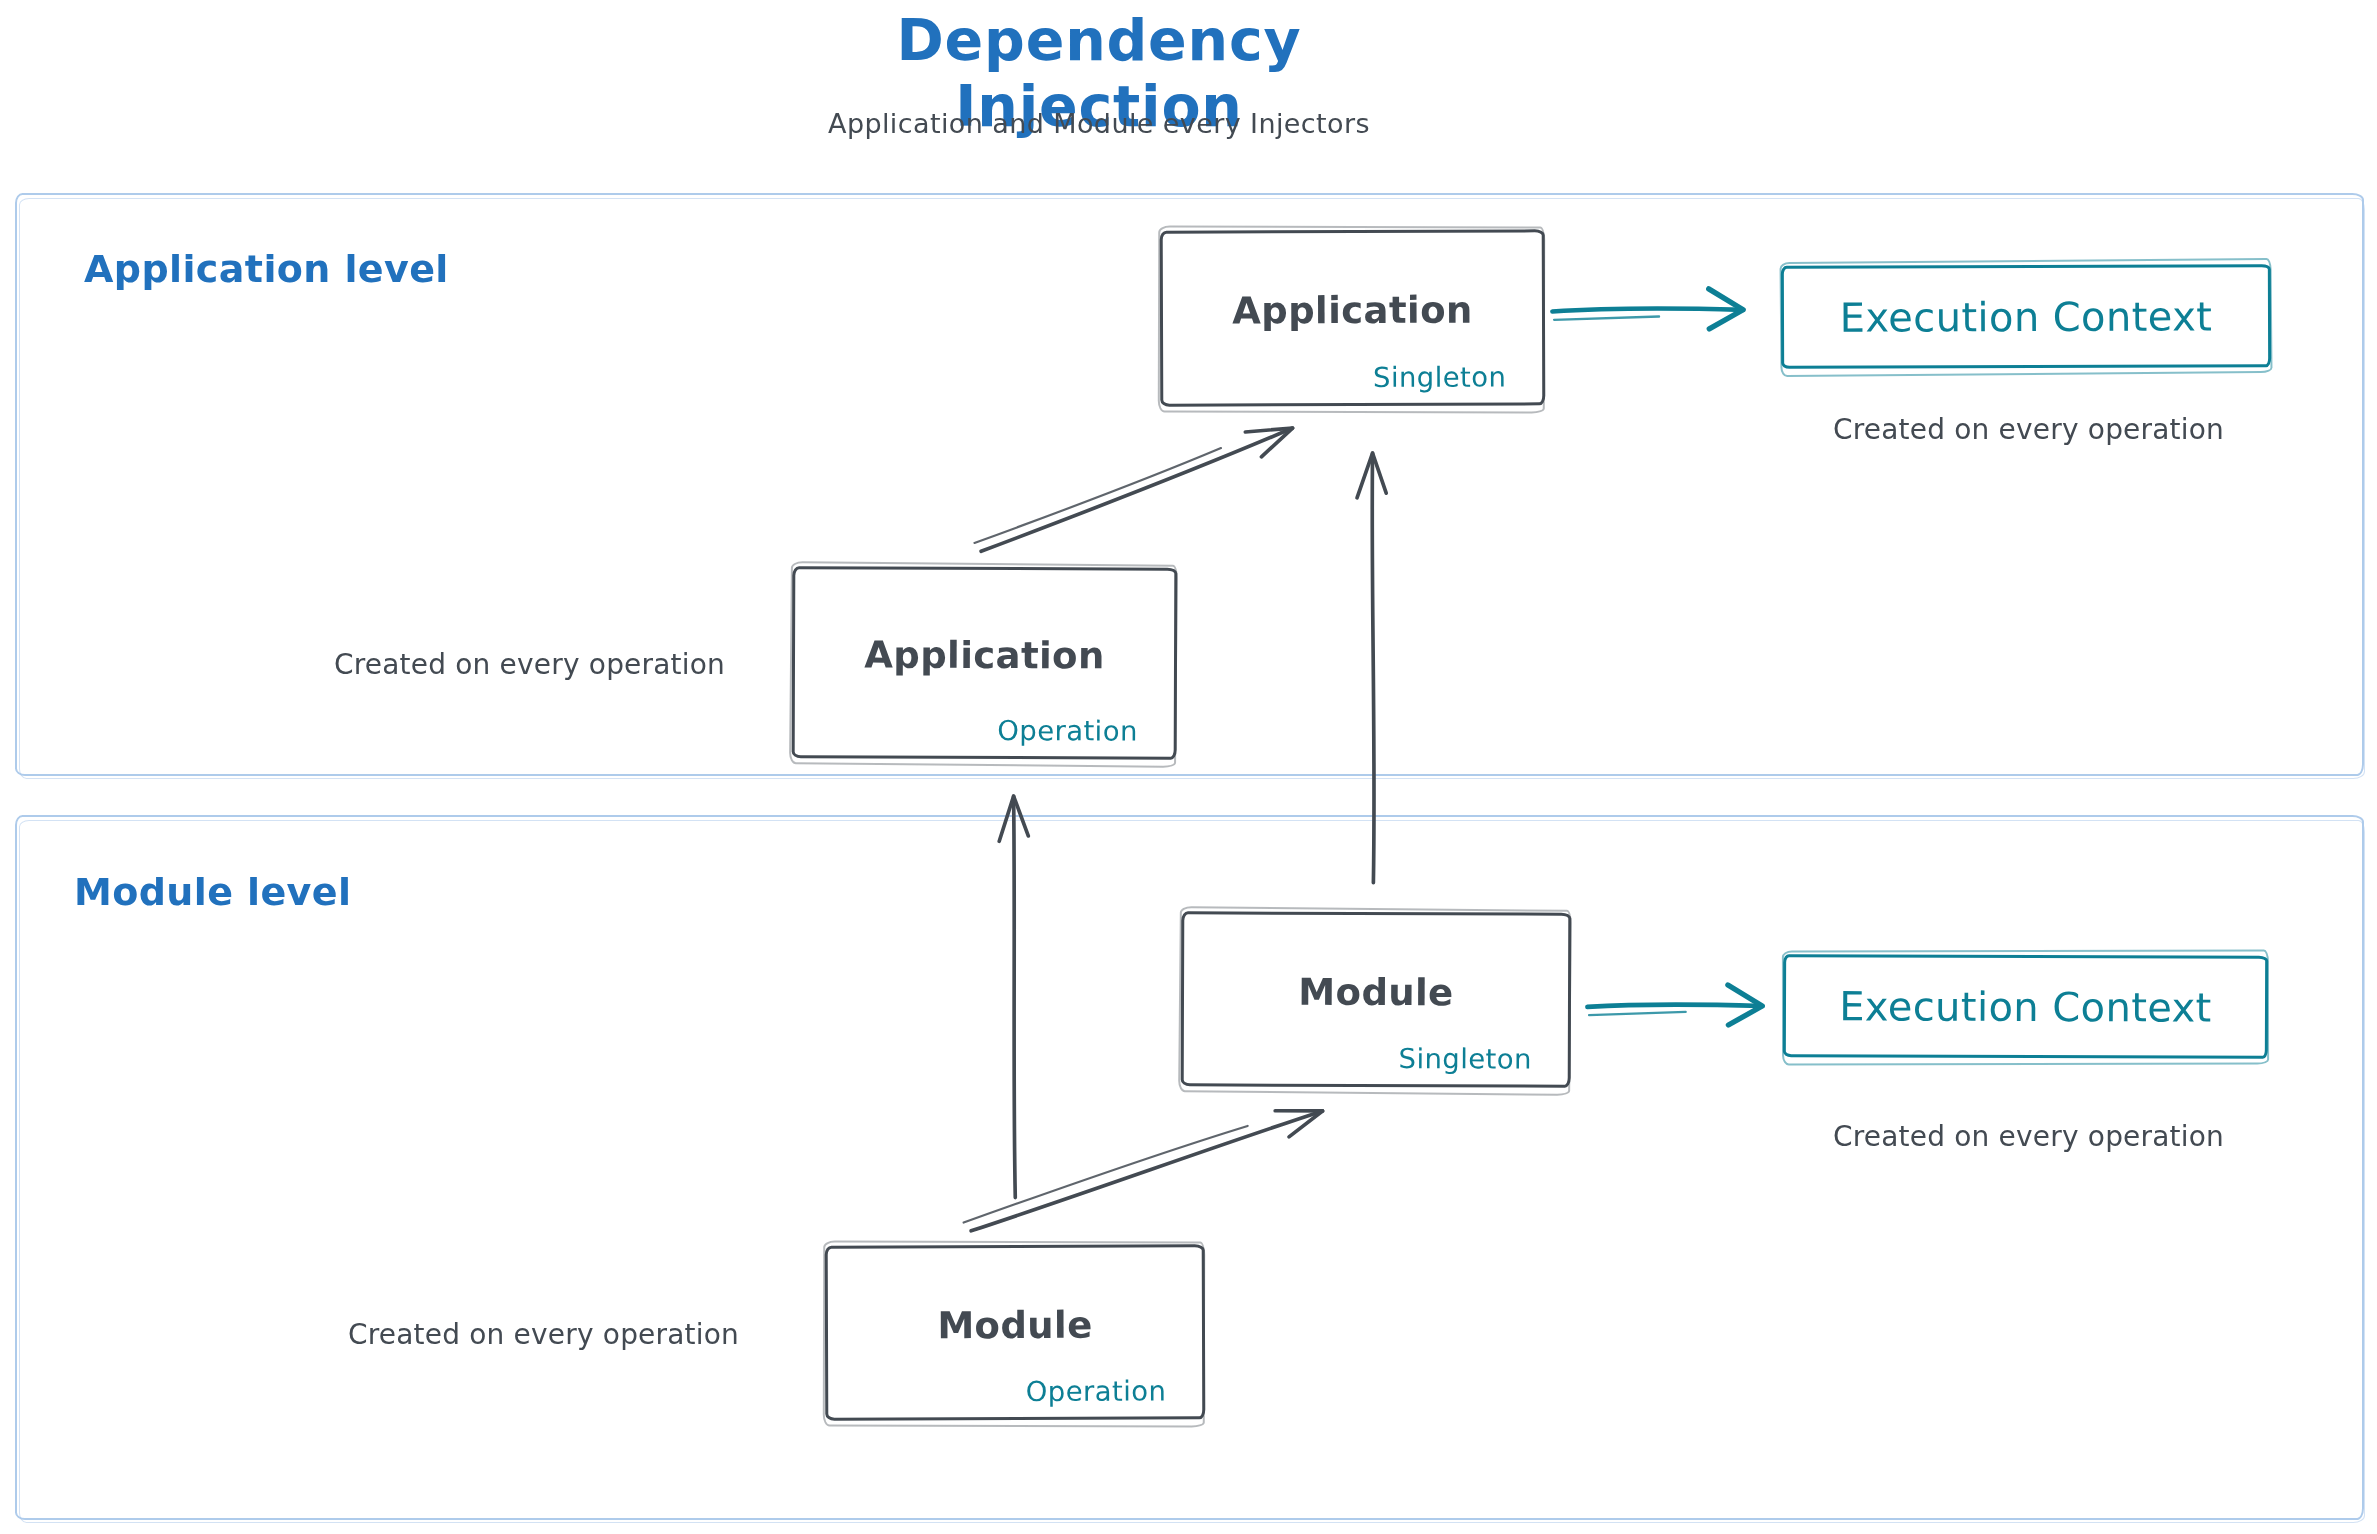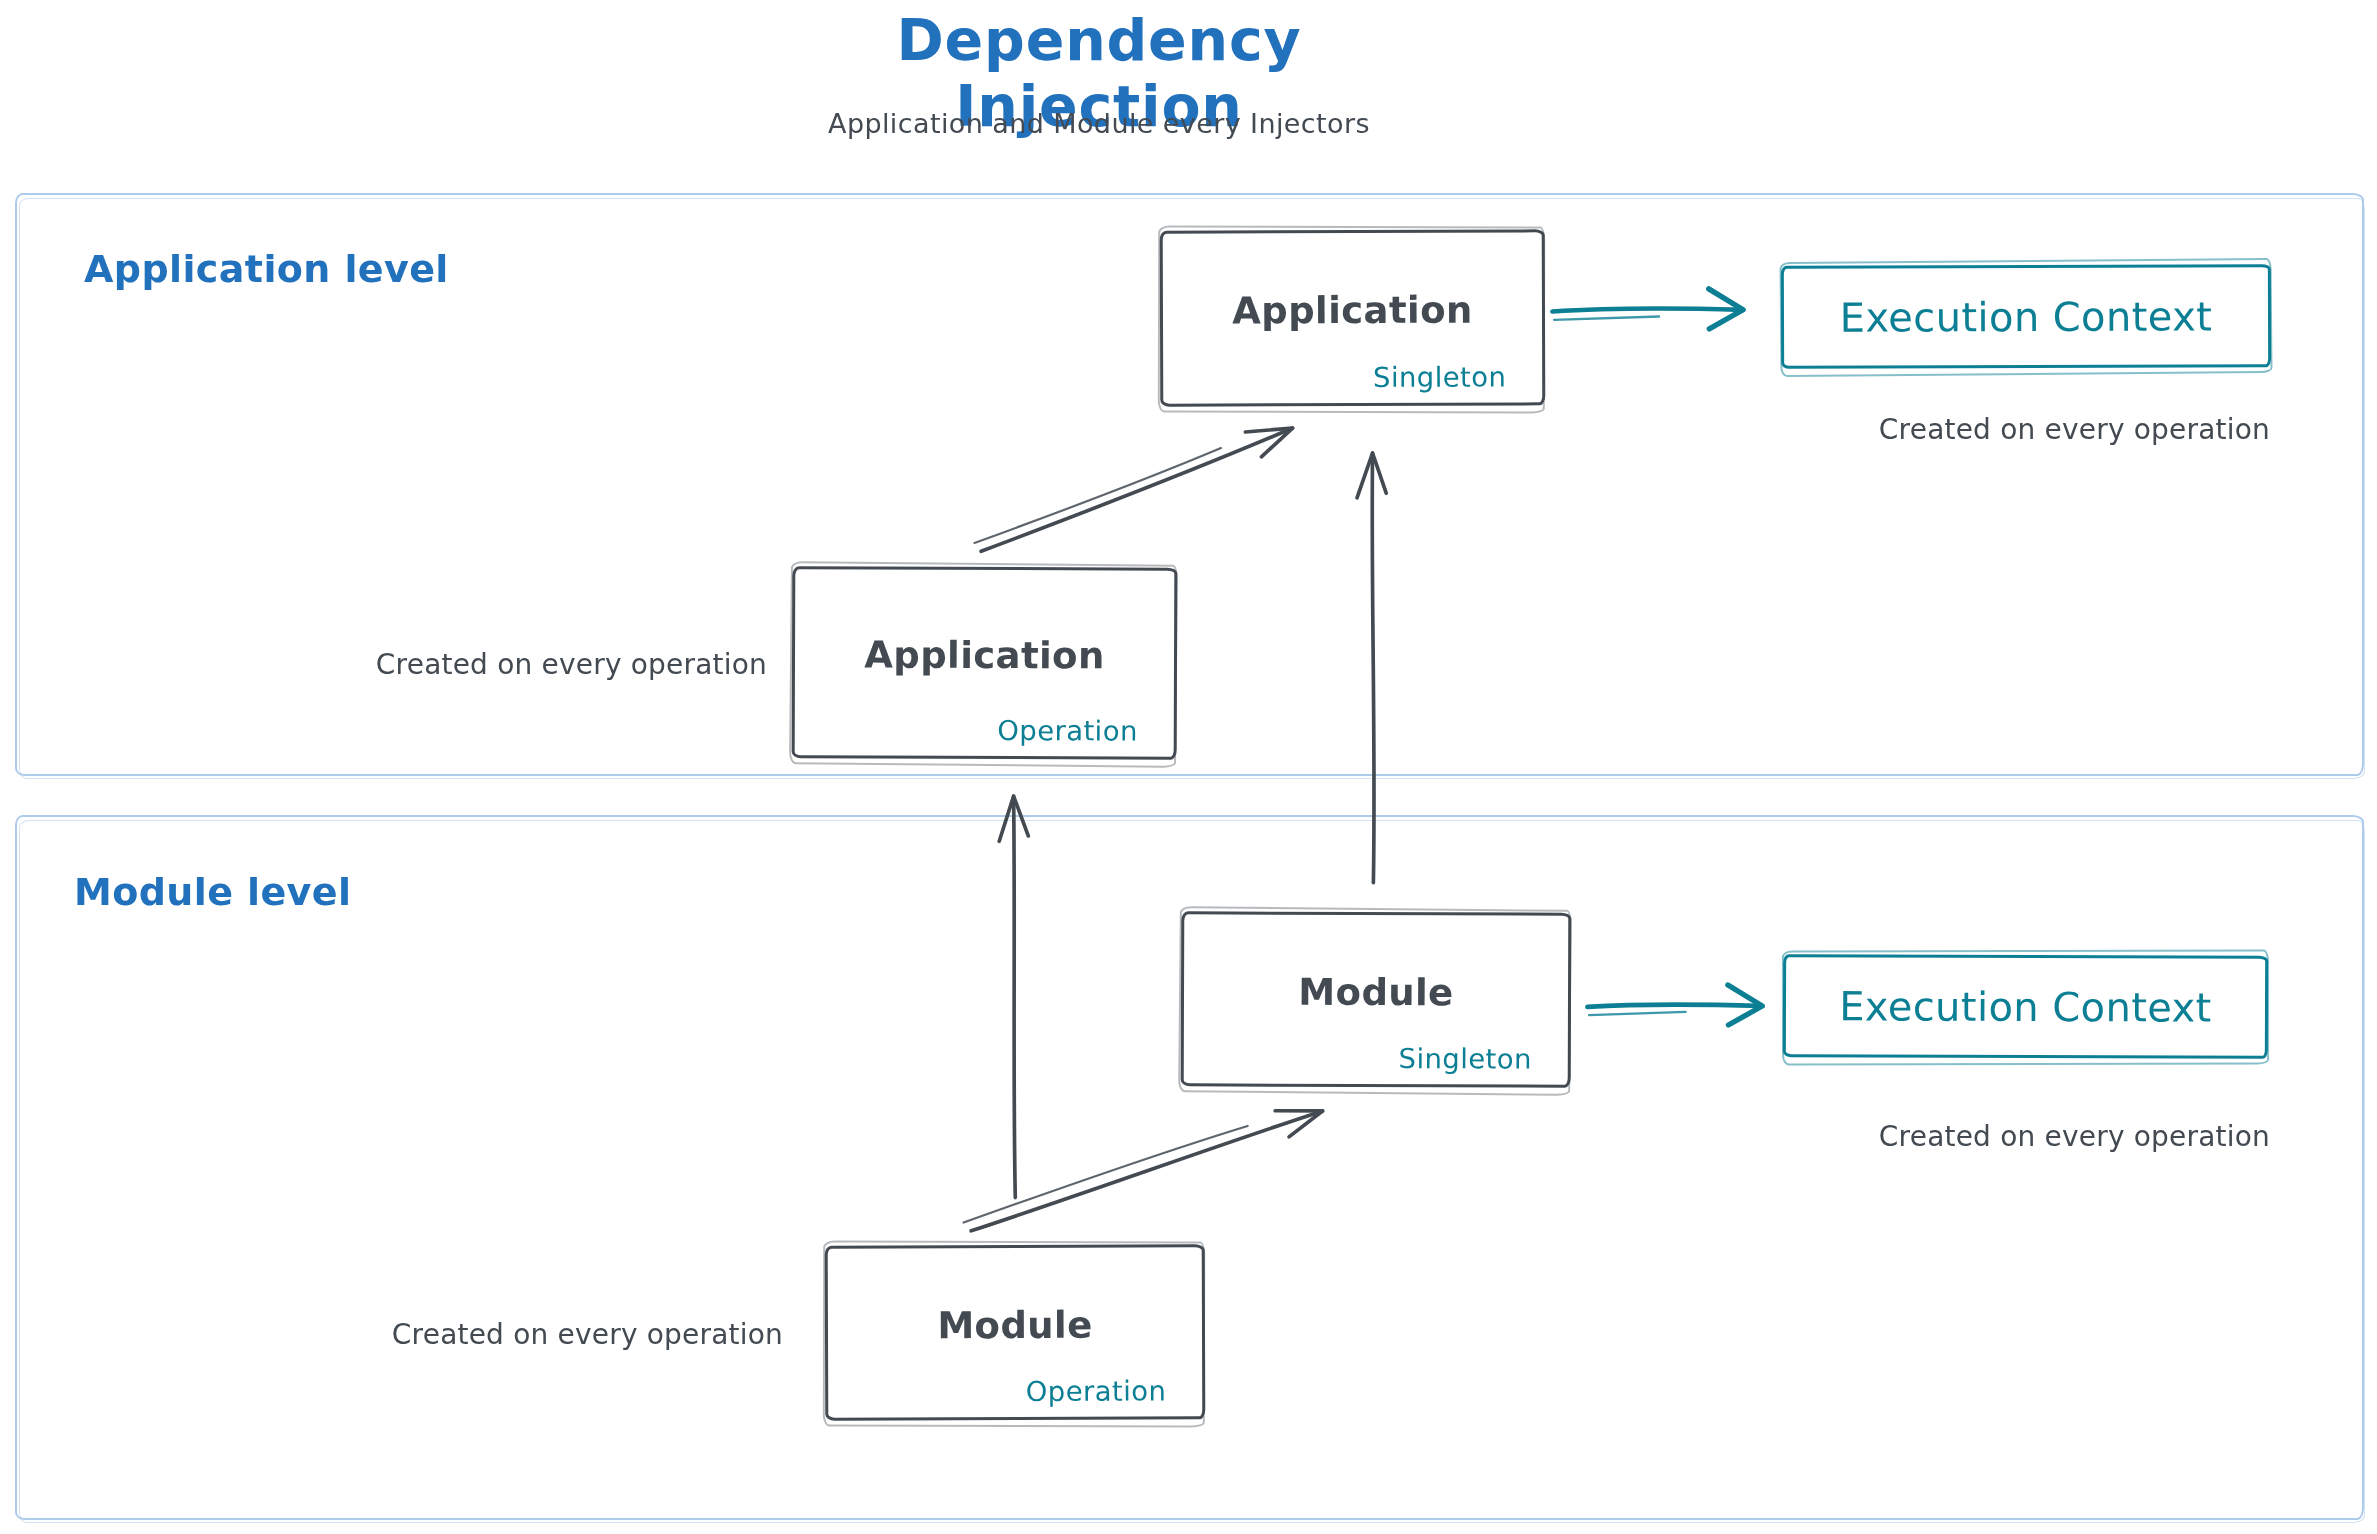--- a/index.html
+++ b/index.html
@@ -80,21 +80,21 @@
     border-radius:10px 5px 11.7px 6.7px / 6.7px 11.7px 5px 10px;
     transform:rotate(-.3deg);pointer-events:none;
   }
   .ec-label{
     font-size:40px;font-weight:500;color:var(--teal);letter-spacing:0.4px;
     white-space:nowrap;
   }
 
   .caption{
     position:absolute;font-size:28px;font-weight:450;color:var(--dark_gray);
-    text-align:right;letter-spacing:0.2px;white-space:nowrap;
+    text-align:center;letter-spacing:0.2px;white-space:nowrap;
   }
 
   svg.arrows{position:absolute;left:0;top:0;width:2377px;height:1534px;pointer-events:none;}
   .shaft-dark{stroke:var(--dark_gray);stroke-width:4.4;fill:none;stroke-linecap:round;}
   .shaft-thin{stroke:var(--dark_gray);stroke-width:2.6;fill:none;stroke-linecap:round;opacity:.85;}
   .shaft-teal{stroke:var(--teal);stroke-width:5.6;fill:none;stroke-linecap:round;}
   .shaft-teal-thin{stroke:var(--teal);stroke-width:2.8;fill:none;stroke-linecap:round;opacity:.8;}
   .head-dark{stroke:var(--dark_gray);stroke-width:4.4;fill:none;stroke-linecap:round;stroke-linejoin:round;}
   .head-teal{stroke:var(--teal);stroke-width:6.4;fill:none;stroke-linecap:round;stroke-linejoin:round;}
 </style>

